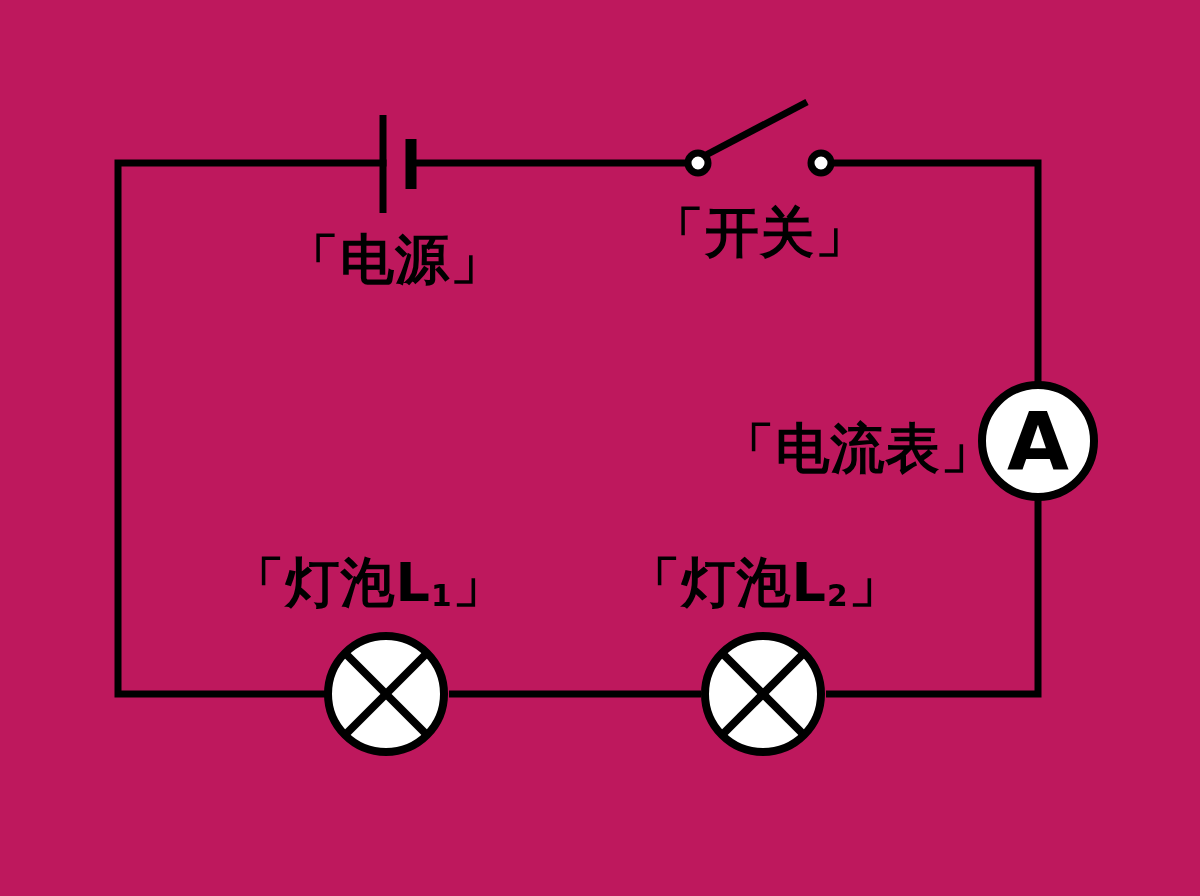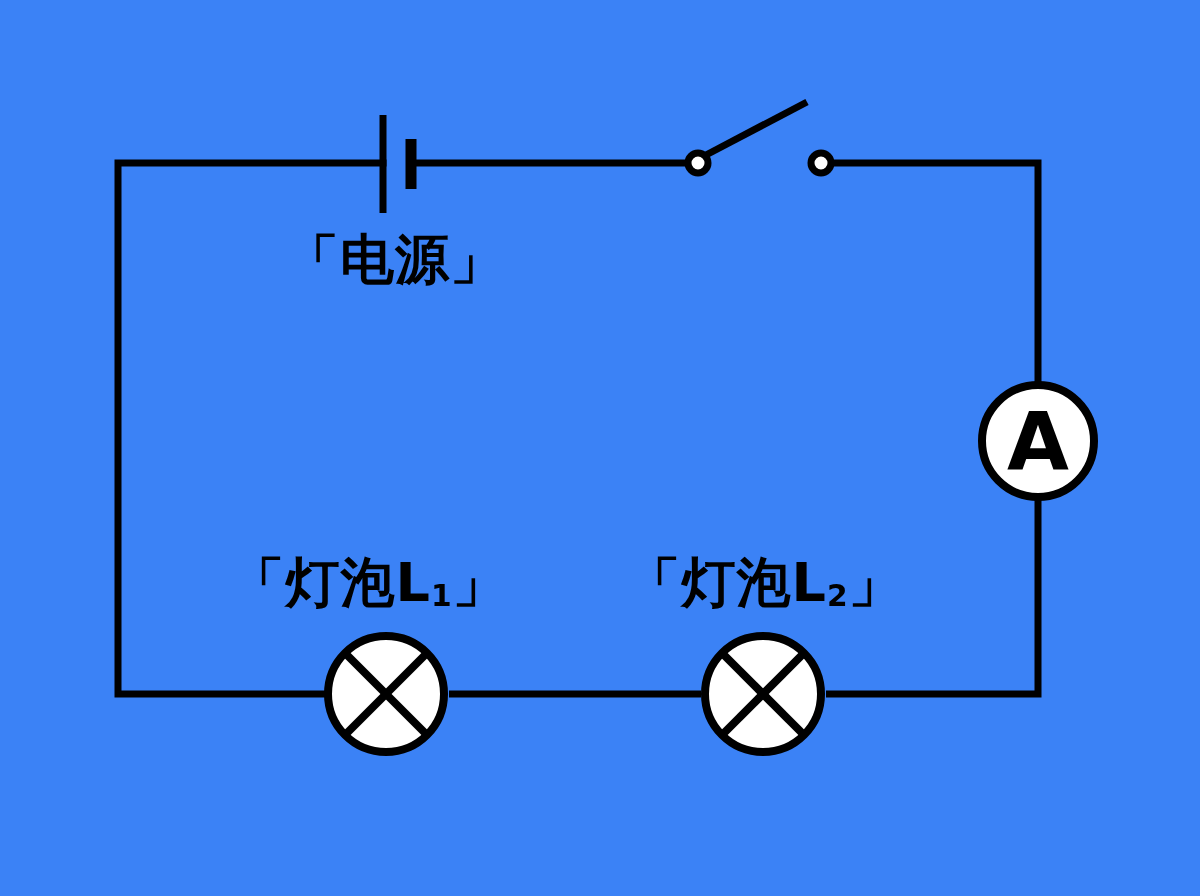--- a/index.html
+++ b/index.html
@@ -4,21 +4,21 @@
 <style>
   html, body {
     margin: 0;
     padding: 0;
     background: #ffffff;
   }
   .stage {
     position: relative;
     width: 1200px;
     height: 896px;
-    background: #3b82f6;
+    background: #be185d;
     overflow: hidden;
     font-family: "DejaVu Sans", "Liberation Sans", sans-serif;
   }
   .stage svg {
     position: absolute;
     left: 0;
     top: 0;
   }
   .label {
     position: absolute;
@@ -88,21 +88,23 @@
 
     <g>
       <circle cx="763" cy="694" r="58" fill="#ffffff" stroke="#000000" stroke-width="8"></circle>
       <line x1="722" y1="653" x2="804" y2="735" stroke="#000000" stroke-width="8"></line>
       <line x1="722" y1="735" x2="804" y2="653" stroke="#000000" stroke-width="8"></line>
     </g>
   </svg>
 
   <div class="label" style="left:395px; top:260px;">「电源」</div>
 
+  <div class="label" style="left:760px; top:233px;">「开关」</div>
 
+  <div class="label" style="left:858px; top:449px;">「电流表」</div>
 
   <div class="dial-letter" style="left:1038px; top:443px;">A</div>
 
   <div class="label" style="left:369px; top:583px;">
     <span>「灯泡L</span><sub>1</sub><span>」</span>
   </div>
 
   <div class="label" style="left:765px; top:583px;text-align:center;">
     <span>「灯泡L</span><sub>2</sub><span>」</span>
   </div>

